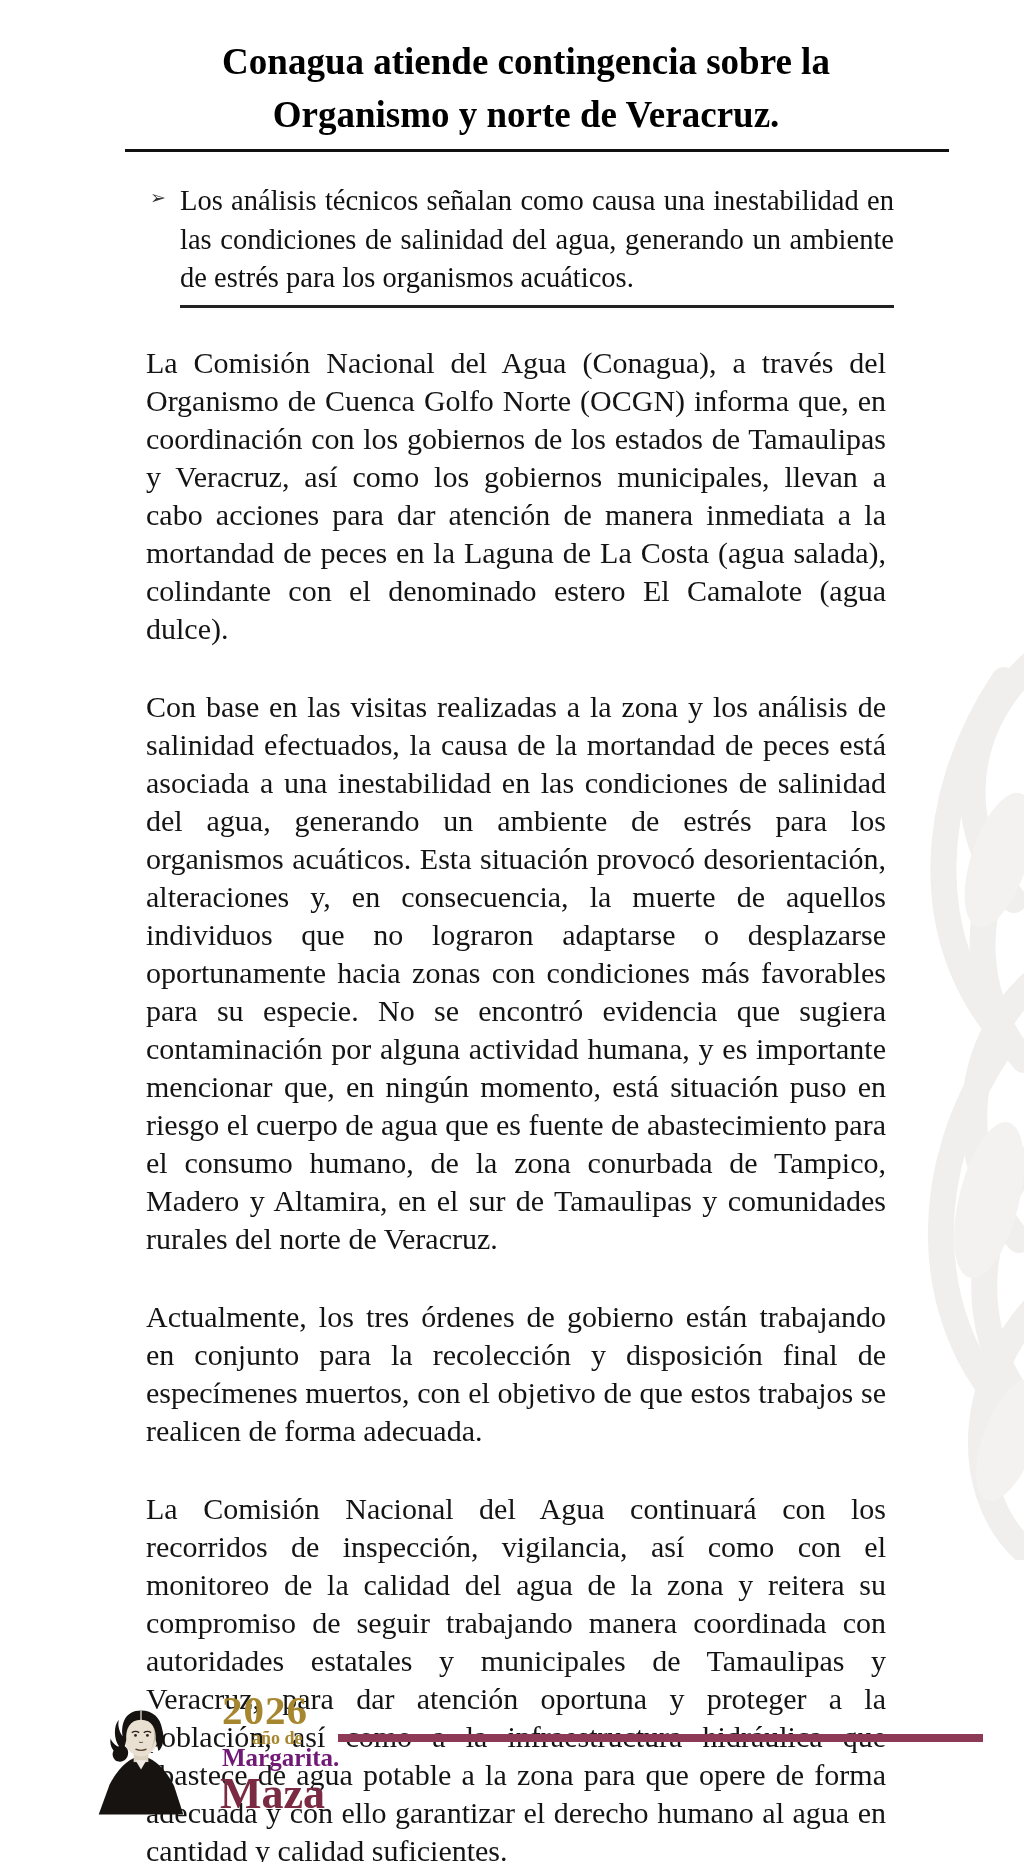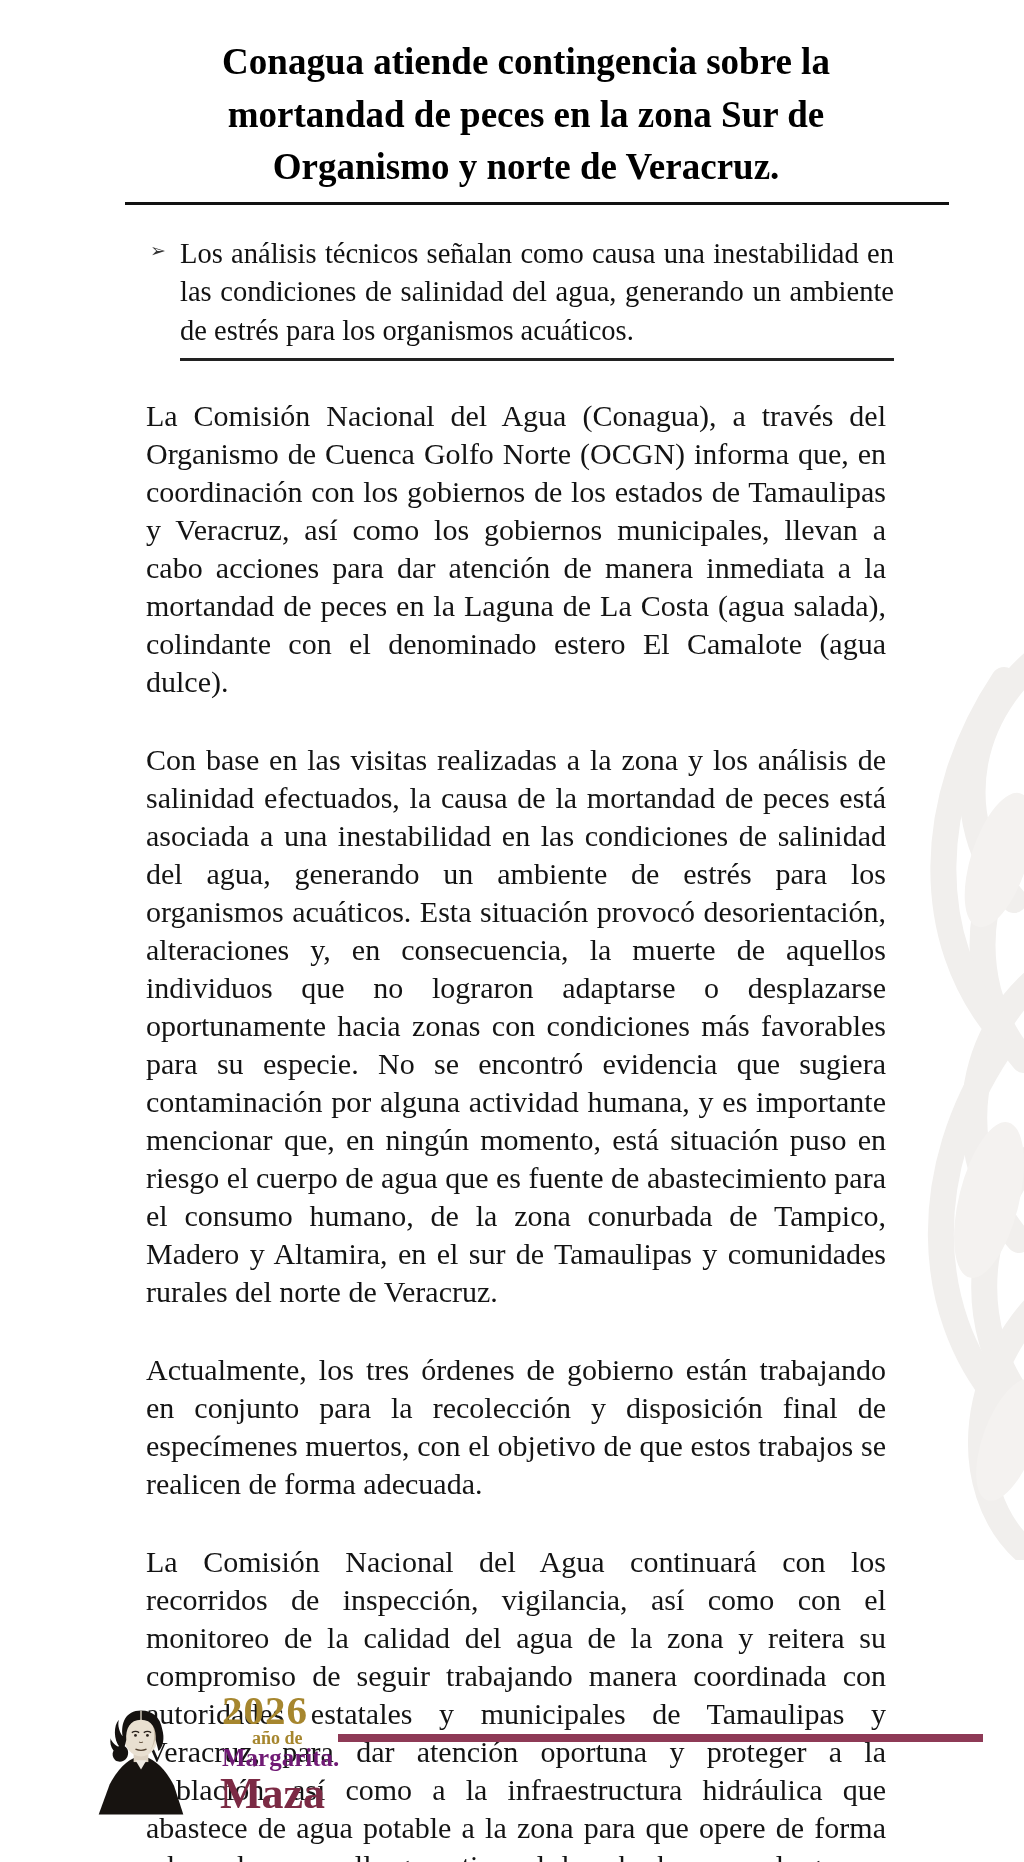--- a/index.html
+++ b/index.html
@@ -163,21 +163,20 @@
     <ellipse cx="235" cy="300" rx="28" ry="70" transform="rotate(18 235 300)"></ellipse>
     <ellipse cx="225" cy="640" rx="30" ry="80" transform="rotate(14 225 640)"></ellipse>
     <ellipse cx="245" cy="880" rx="26" ry="64" transform="rotate(20 245 880)"></ellipse>
   </g>
 </svg>
 
 <div class="doc">
 
   <div class="title">
     <div>Conagua atiende contingencia sobre la</div>
-    <div>mortandad de peces en la zona Sur de</div>
     <div>Organismo y norte de Veracruz.</div>
   </div>
   <hr class="title-rule">
 
   <div class="lede">
     <span class="lede-marker">➢</span>
     <span>Los análisis técnicos señalan como causa una inestabilidad en las condiciones de salinidad del agua, generando un ambiente de estrés para los organismos acuáticos.</span>
   </div>
 
   <div class="content">

